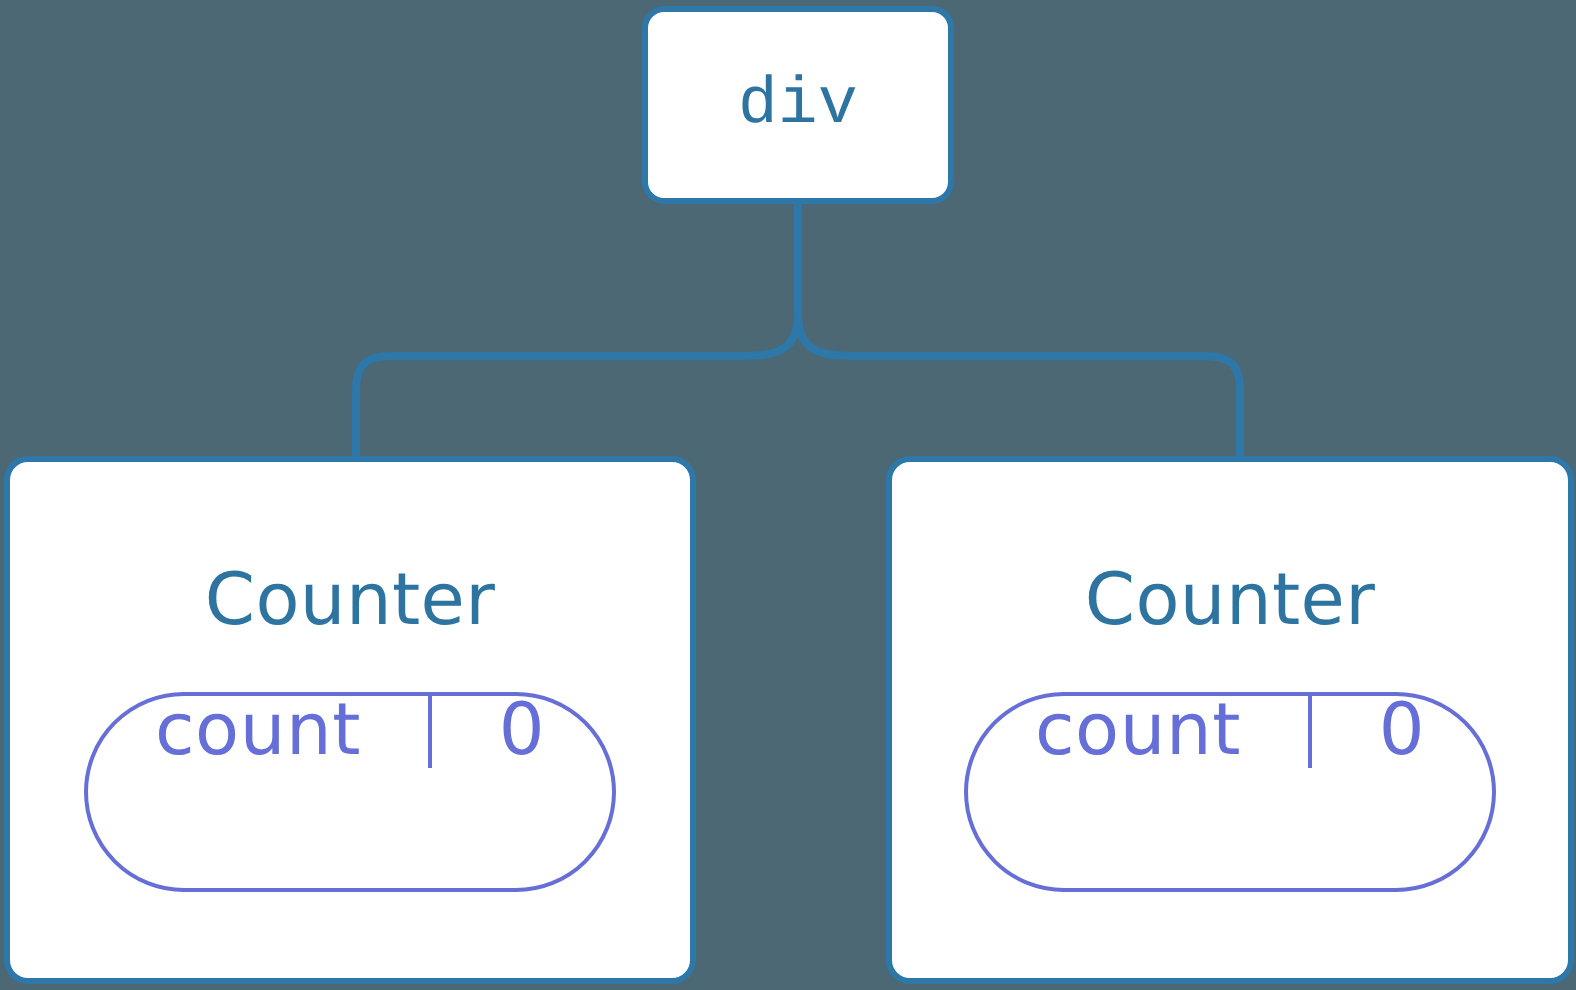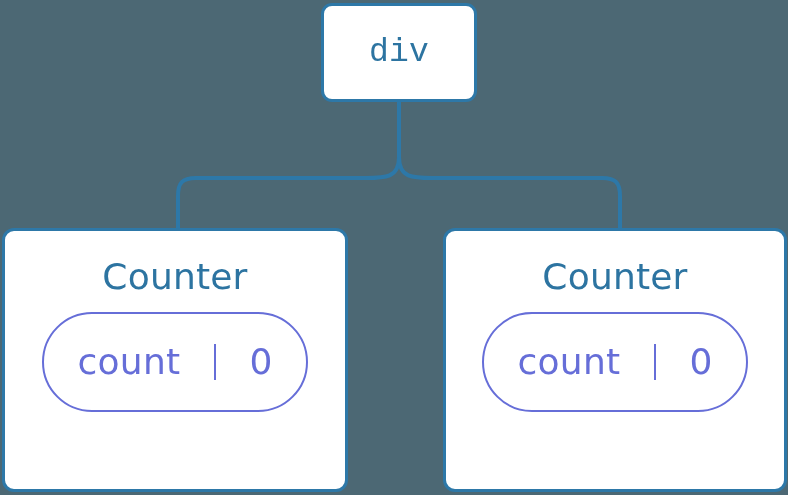--- a/index.html
+++ b/index.html
@@ -55,21 +55,21 @@
     color: #2d74a1;
     letter-spacing: 0.2px;
     line-height: 1;
   }
 
   
   .component-node {
     display: flex;
     flex-direction: column;
     align-items: center;
-    padding-top: 28px;
+    padding-top: 52px;
   }
   #node-counter-left {
     left: 2px;
     top: 228px;
     width: 346px;
     height: 264px;
   }
   #node-counter-right {
     left: 443px;
     top: 228px;
@@ -78,28 +78,28 @@
   }
   .component-node .node-label {
     font-size: 36px;
     color: #2d74a1;
     line-height: 1;
     letter-spacing: 0.2px;
   }
 
   
   .state-pill {
-    margin-top: 17px;
+    margin-top: 27px;
     height: 100px;
     width: 266px;
     border: 2px solid #666ed8;
     border-radius: 50px;
     box-sizing: border-box;
     display: flex;
-    align-items: center;
+    align-items: flex-start;
     background: #ffffff;
     position: relative;
   }
   .state-key {
     flex: 0 0 172px;
     display: flex;
     align-items: center;
     justify-content: center;
     border-right: 2px solid #666ed8;
     box-sizing: border-box;

